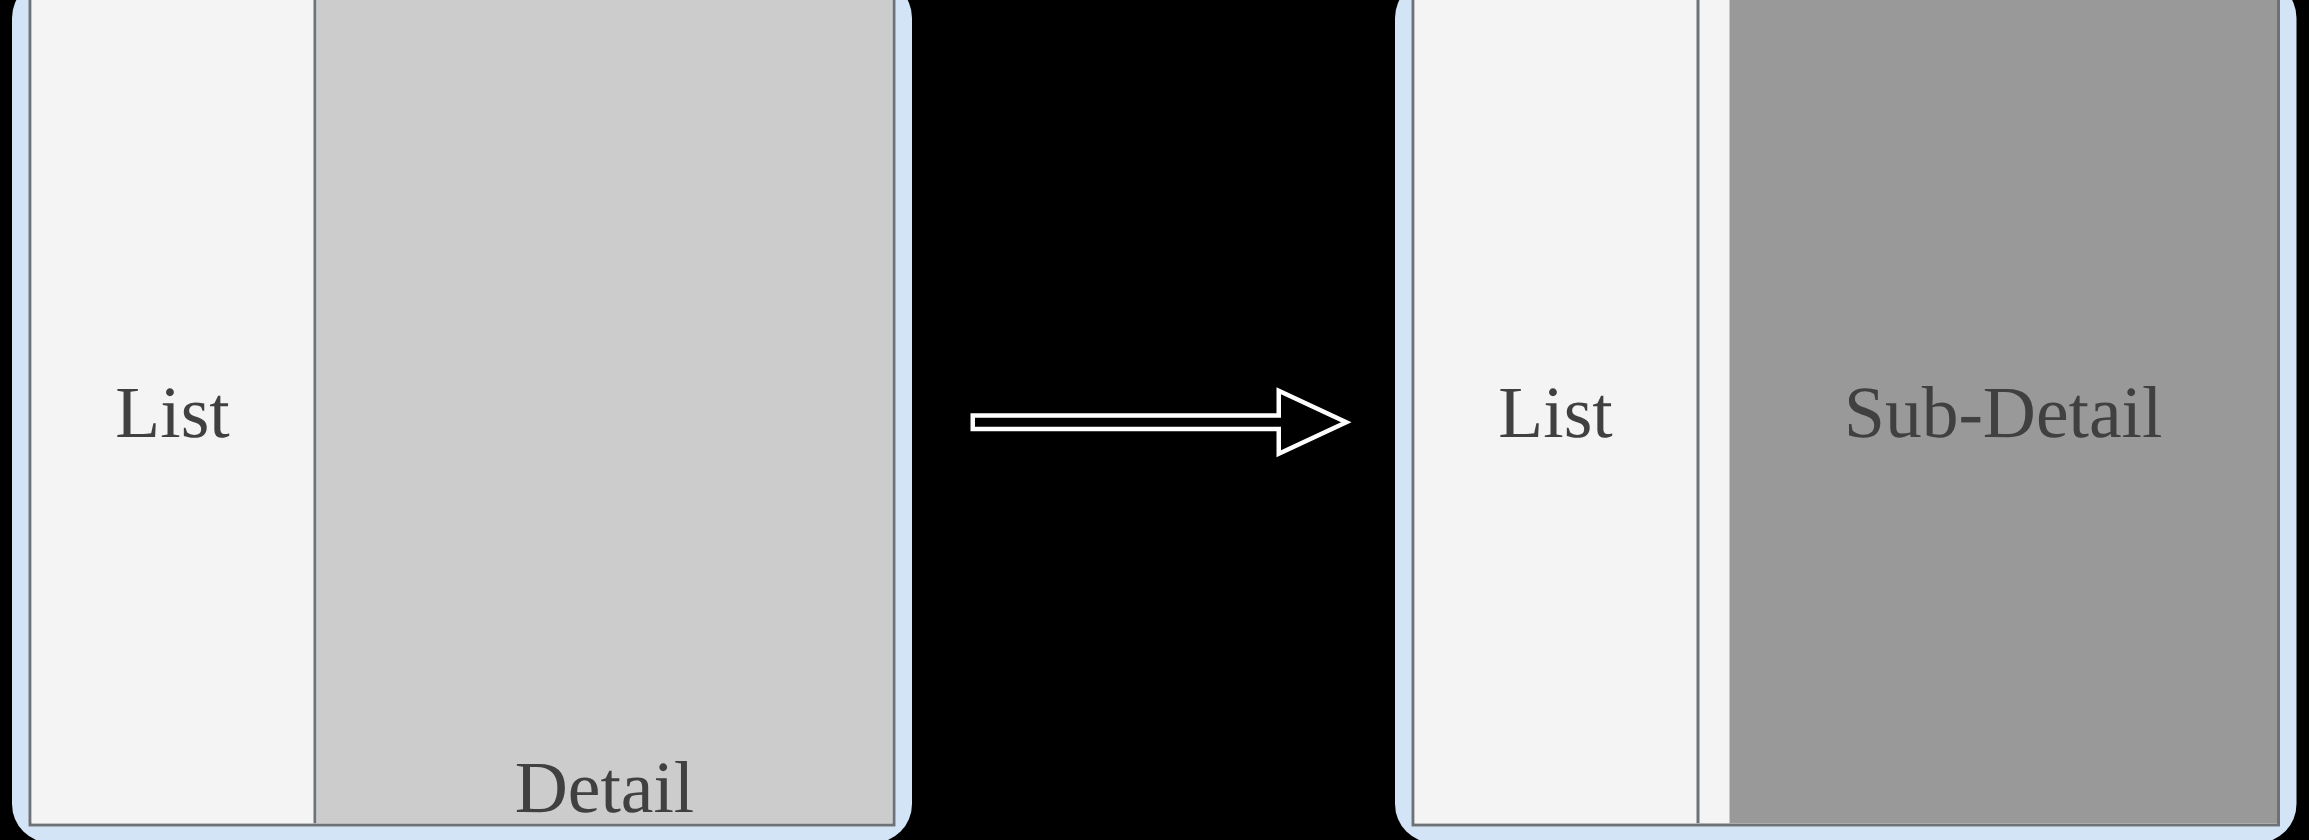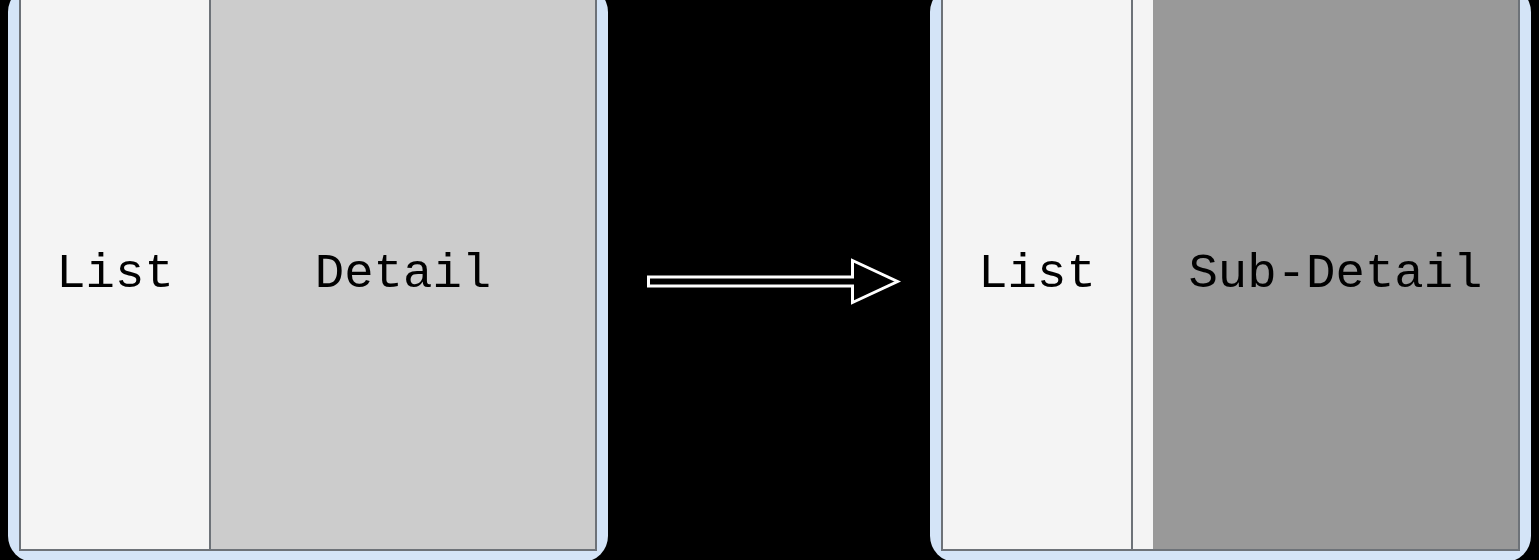--- a/index.html
+++ b/index.html
@@ -65,24 +65,24 @@
   
   .pane {
     display: flex;
     align-items: center;
     justify-content: center;
     box-sizing: border-box;
     height: 100%;
   }
 
   .pane-label {
-    font-family: Liberation Mono, monospace;
+    font-family: Liberation Serif, serif;
     font-size: 49px;
     font-weight: 400;
-    color: #000000;
+    color: #404040;
     line-height: 1;
     letter-spacing: 0px;
     white-space: nowrap;
   }
 
   .pane-list {
     width: 190px;
     flex: 0 0 190px;
     background: #f4f4f4;
     border-right: 2px solid #6d7278;
@@ -112,21 +112,21 @@
 
 <div id="canvas" style="background: rgb(0, 0, 0);">
 
   <div class="frame" id="frame-left" style="background: rgb(212, 228, 247);">
     <div class="frame-inner">
 
       <div class="pane pane-list" style="background: rgb(244, 244, 244);">
         <span class="pane-label">List</span>
       </div>
 
-      <div class="pane pane-detail" style="background: rgb(204, 204, 204);">
+      <div class="pane pane-detail" style="background: rgb(204, 204, 204); align-items: flex-end;">
         <span class="pane-label">Detail</span>
       </div>
 
     </div>
   </div>
 
   <svg id="flow-arrow" viewBox="0 0 270 64" xmlns="http://www.w3.org/2000/svg">
 
     <path d="M 8.5 27.0
              L 212.5 27.0

